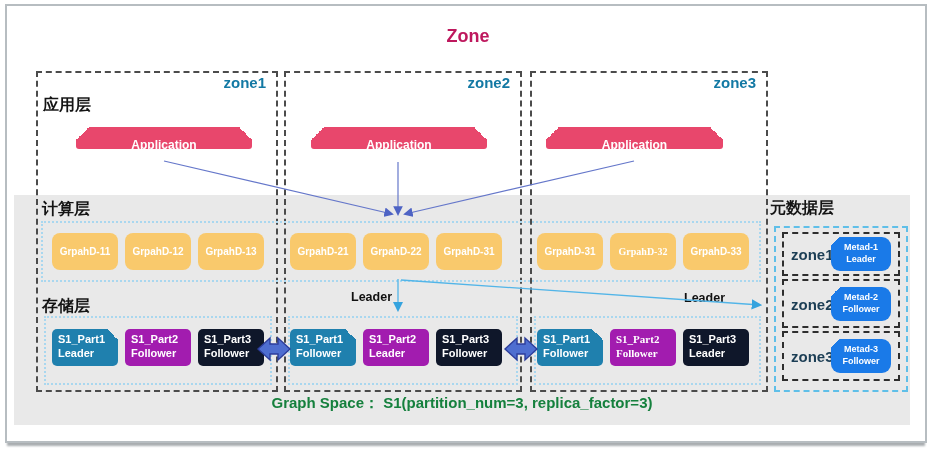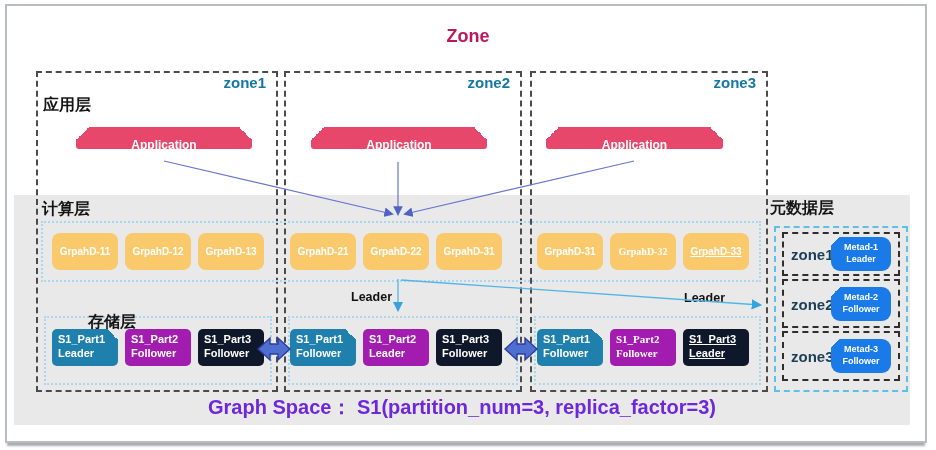--- a/index.html
+++ b/index.html
@@ -10,56 +10,56 @@
          box-shadow:0 5px 2px -2px #a9adb0;}
   .abs{position:absolute;}
   .title{left:0;right:0;top:26px;text-align:center;font-size:18px;font-weight:bold;color:#be185d;}
   .gray-band{left:14px;top:195px;width:896px;height:230px;background:#e9e9e9;}
   .zone-box{top:71px;height:317px;border:2px dashed #4b4b4b;z-index:2;}
   .z1{left:36px;width:238px;} .z2{left:284px;width:234px;} .z3{left:530px;width:234px;}
   .zone-label{top:74px;font-size:15px;font-weight:bold;color:#1379a4;z-index:3;text-align:right;width:60px;}
   .zl1{left:206px;} .zl2{left:450px;} .zl3{left:696px;}
   .layer-label{font-size:16px;font-weight:bold;color:#141414;z-index:3;}
   .ll-app{left:43px;top:95px;} .ll-compute{left:42px;top:199px;}
-  .ll-storage{left:42px;top:312px;margin-left:46px;} .ll-meta{left:770px;top:198px;}
+  .ll-storage{left:42px;top:296px;} .ll-meta{left:770px;top:198px;}
   .app-box{top:127px;height:22px;background:#e8476c;border-radius:3px;z-index:3;
            color:#fff;font-size:12px;font-weight:bold;text-align:center;line-height:36px;}
   .app-box::before,.app-box::after{content:"";position:absolute;top:0;width:13px;height:13px;}
   .app-box::before{left:0;background:linear-gradient(to bottom right,#fff 50%,transparent 50%);}
   .app-box::after{right:0;background:linear-gradient(to bottom left,#fff 50%,transparent 50%);}
   .ap1{left:76px;width:176px;} .ap2{left:311px;width:176px;} .ap3{left:546px;width:177px;}
   .dotted-box{border:2px dotted #a9d7ef;z-index:2;}
   .compute-dotted{left:41px;top:221px;width:716px;height:57px;}
   .st-dotted{top:316px;height:65px;}
   .sd1{left:44px;width:224px;} .sd2{left:288px;width:226px;} .sd3{left:534px;width:223px;}
   .gd-box{top:233px;width:66px;height:37px;background:#f9c96c;border-radius:8px;z-index:3;
           color:#fff;font-size:10px;font-weight:bold;text-align:center;line-height:37px;}
   .st-box{top:329px;width:66px;height:37px;border-radius:5px;z-index:3;color:#fff;
           font-size:11px;font-weight:bold;line-height:1.25;padding:4px 0 0 6px;box-sizing:border-box;}
   .sb-blue{background:#1f80ae;}
   .sb-blue::after{content:"";position:absolute;top:0;right:0;width:11px;height:11px;
           background:linear-gradient(to bottom left,#e9e9e9 50%,transparent 50%);}
   .sb-mint{background:#a21caf;} .sb-green{background:#0f172a;}
   .c1a{left:52px;} .c1b{left:125px;} .c1c{left:198px;}
   .c2a{left:290px;} .c2b{left:363px;} .c2c{left:436px;}
-  .c3a{left:537px;} .c3b{left:610px;font-family:Liberation Serif, serif;} .c3c{left:683px;text-decoration:underline;}
+  .c3a{left:537px;} .c3b{left:610px;font-family:Liberation Serif, serif;} .c3c{left:683px;}
   .leader-label{font-size:12.5px;font-weight:bold;color:#111;z-index:4;}
   .ld1{left:330px;top:290px;width:62px;text-align:right;}
   .ld2{left:684px;top:291px;}
   .meta-outer{left:774px;top:226px;width:130px;height:162px;border:2px dashed #5fbfe8;z-index:2;}
   .meta-row{left:782px;width:114px;border:2px dashed #2e2e2e;z-index:3;}
   .mr1{top:232px;height:40px;} .mr2{top:279px;height:45px;} .mr3{top:331px;height:46px;}
   .meta-zone{position:absolute;left:7px;top:50%;transform:translateY(-50%);
              font-size:15px;font-weight:bold;color:#1c3e55;}
   .metad-box{position:absolute;right:7px;top:50%;transform:translateY(-50%);width:60px;height:34px;
              background:#1a7ae8;border-radius:9px;color:#fff;font-size:9px;font-weight:bold;
              text-align:center;display:flex;flex-direction:column;justify-content:center;line-height:1.3;}
   .metad-box::before{content:"";position:absolute;top:0;left:0;width:9px;height:9px;
              background:linear-gradient(to bottom right,#e9e9e9 50%,transparent 50%);}
-  .footer{left:14px;width:896px;top:394px;text-align:center;font-size:20px;font-weight:bold;color:#6d28d9;z-index:3;}
+  .footer{left:14px;width:896px;top:394px;text-align:center;font-size:15px;font-weight:bold;color:#15803d;z-index:3;}
   svg.overlay{position:absolute;left:0;top:0;z-index:4;pointer-events:none;}
 </style>
 </head>
 <body>
 
 <div class="frame abs"></div>
 <div class="abs title">Zone</div>
 <div class="abs gray-band"></div>
 
 <div class="abs zone-box z1"></div>

